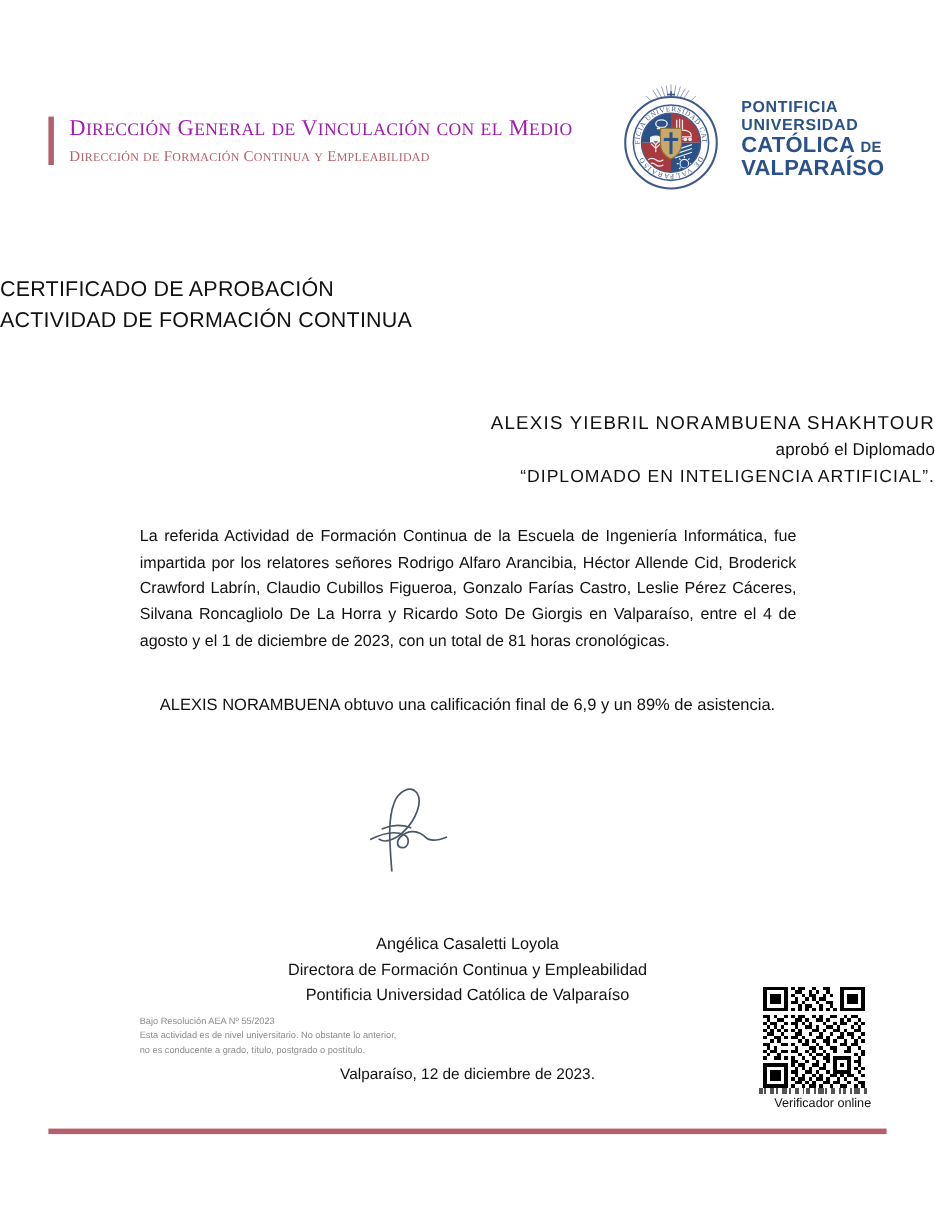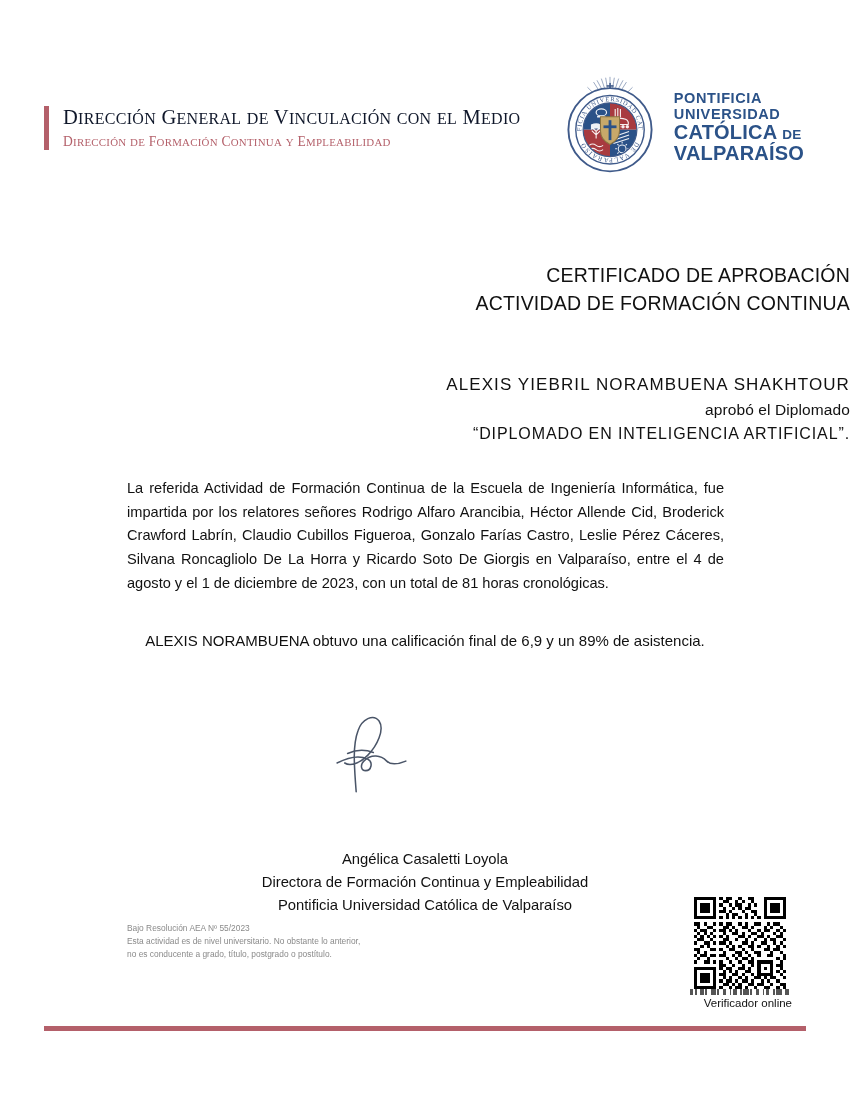--- a/index.html
+++ b/index.html
@@ -43,21 +43,21 @@
     margin-right: 14px;
   }
   .header-titles {
     display: flex;
     flex-direction: column;
     justify-content: center;
   }
   .dept-main {
     font-family: "Liberation Serif", serif;
     font-size: 20.5px;
-    color: #0f172a;
+    color: #a21caf;
     letter-spacing: 0.3px;
     line-height: 1.15;
     white-space: nowrap;
   }
   .dept-main .sc { font-size: 0.78em; }
   .dept-sub {
     font-family: "Liberation Serif", serif;
     font-size: 13.6px;
     color: #b4606a;
     letter-spacing: 0.25px;
@@ -86,24 +86,24 @@
   }
   .logo-l1 { font-size: 14.5px; font-weight: bold; letter-spacing: 0.6px; }
   .logo-l2 { font-size: 14.5px; font-weight: bold; letter-spacing: 0.6px; }
   .logo-l3 { font-size: 20px; font-weight: bold; letter-spacing: 0.2px; }
   .logo-l3 .de { font-size: 13.5px; }
   .logo-l4 { font-size: 20px; font-weight: bold; letter-spacing: 0.2px; }
 
   
   .cert-title {
     position: absolute;
-    top: 262px;
+    top: 250px;
     left: 0;
     width: 850px;
-    text-align: right;
+    text-align: left;
     font-size: 19.5px;
     line-height: 1.42;
     letter-spacing: 0.2px;
     color: #111;
   }
 
   
   .recipient {
     position: absolute;
     top: 372px;
@@ -387,20 +387,21 @@
     <div>Directora de Formación Continua y Empleabilidad</div>
     <div>Pontificia Universidad Católica de Valparaíso</div>
   </div>
 
   <div class="footnote">
     <div>Bajo Resolución AEA Nº 55/2023</div>
     <div>Esta actividad es de nivel universitario. No obstante lo anterior,</div>
     <div>no es conducente a grado, título, postgrado o postítulo.</div>
   </div>
 
+  <div class="date-line">Valparaíso, 12 de diciembre de 2023.</div>
 
   <div class="qr-block">
     <svg class="qr-code" viewBox="0 0 29 29" shape-rendering="crispEdges">
       <rect width="29" height="29" fill="#ffffff"></rect>
       <g fill="#000000">
 
         <rect x="0" y="0" width="7" height="1"></rect>
           <rect x="0" y="6" width="7" height="1"></rect>
         <rect x="0" y="0" width="1" height="7"></rect>
           <rect x="6" y="0" width="1" height="7"></rect>

